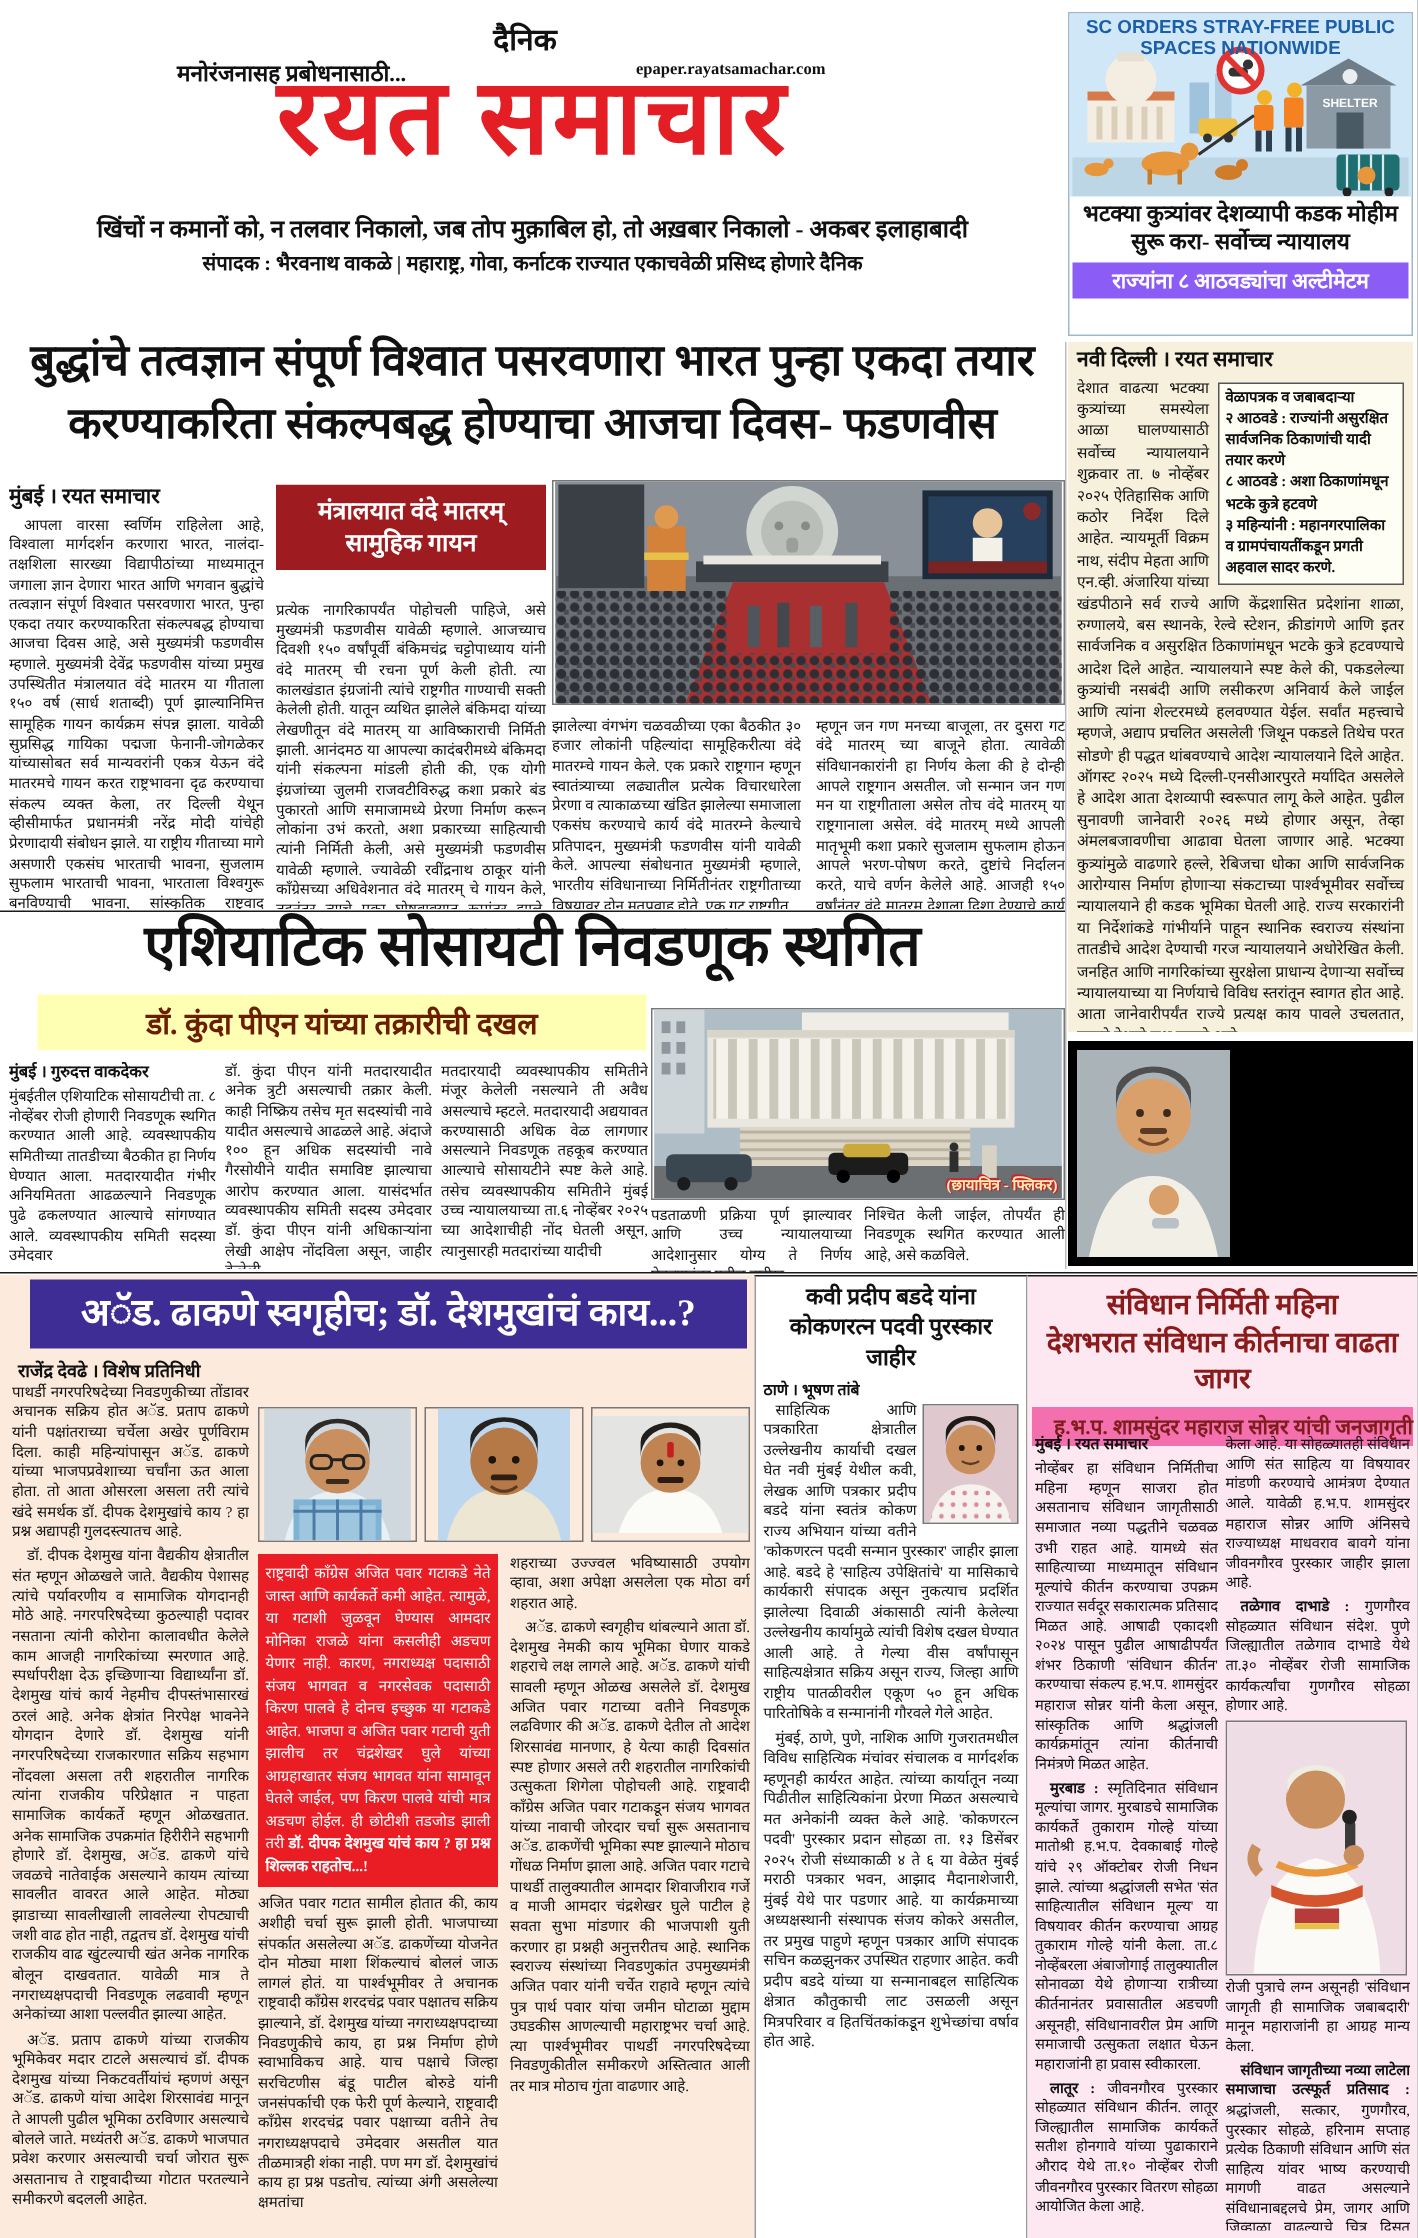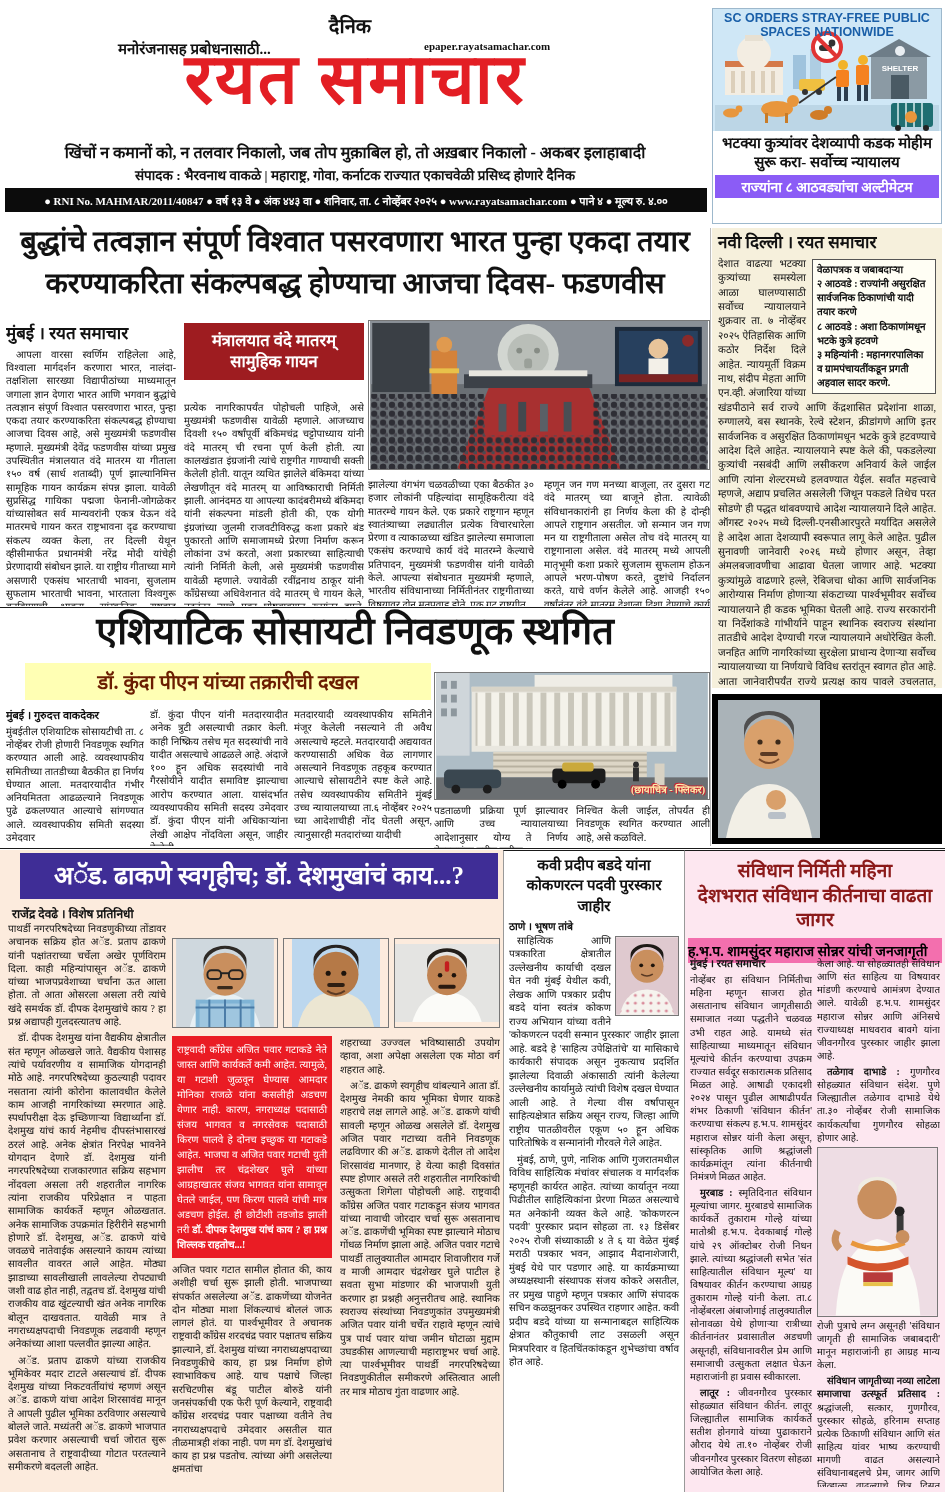--- a/index.html
+++ b/index.html
@@ -3,21 +3,21 @@
 <meta charset="utf-8">
 <style>
   *{margin:0;padding:0;box-sizing:border-box}
   html,body{background:#9a9a9a}
   .page{position:relative;width:945px;height:1492px;margin:0 auto;background:#fff;
         font-family:"Liberation Serif","DejaVu Sans",serif;color:#111;overflow:hidden}
   .abs{position:absolute}
   .b{font-weight:bold}
   .col{position:absolute;font-size:10px;line-height:1.33;text-align:justify;overflow:hidden}
   .col p{margin:0 0 3px 0;text-indent:10px}
-  .byline{font-weight:bold;font-size:17px;text-indent:0 !important;margin-bottom:2px}
+  .byline{font-weight:bold;font-size:14px;text-indent:0 !important;margin-bottom:2px}
   .runin{font-weight:bold}
   .hr{position:absolute;border-top:1.6px solid #1a1a1a}
   .vr{position:absolute;border-left:1px solid #bbb}
   
   .mh-kicker{left:118px;top:38px;font-size:15px;font-weight:bold}
   .mh-dainik{left:290px;top:12px;width:120px;text-align:center;font-size:20px;font-weight:bold}
   .mh-site{left:424px;top:40px;font-size:11px;font-weight:bold}
   .mh-title{left:0;top:42px;width:710px;text-align:center;font-size:70px;line-height:1.08;
             font-weight:bold;color:#e31e24;letter-spacing:2px}
   .mh-motto{left:0;top:141px;width:710px;text-align:center;font-size:16px;font-weight:bold}
@@ -61,36 +61,35 @@
   .dhk-photos .ph{flex:1;height:90px}
   .redbox{background:#ea1c24;color:#fff;padding:6px 5px;font-size:10px;line-height:1.5;margin-bottom:5px;text-align:justify}
   .badde{left:503px;top:850px;width:182px;height:642px;background:#fff;border-left:1px solid #999;
          border-right:1px solid #999;padding:4px 5px;overflow:hidden;border-top:1.6px solid #1a1a1a}
   .badde-hl{text-align:center;font-weight:bold;font-size:15px;line-height:1.35}
   .badde-by{font-weight:bold;font-size:10.5px;margin:3px 0 1px 0}
   .badde-body{font-size:10px;line-height:1.35;text-align:justify}
   .badde-body p{margin-bottom:3px;text-indent:8px}
   .sv{left:685px;top:850px;width:260px;height:642px;background:#fde7f0;overflow:hidden;border-top:1.6px solid #1a1a1a}
   .sv-hl{ text-align:center;font-weight:bold;font-size:19px;line-height:1.3;color:#8b1a1a;margin-top:8px}
-  .sv-strip{margin:5px 3px 0 3px;background:#f36fae;color:#000000;font-weight:bold;font-size:14px;
-            text-align:left;padding:3px 0}
+  .sv-strip{margin:5px 3px 0 3px;background:#f36fae;color:#7f1d1d;font-weight:bold;font-size:14px;
+            text-align:right;padding:3px 0}
   .sv .col{font-size:9.8px;line-height:1.34}
 </style>
 </head>
 <body>
 
 <div class="page">
 
   <div class="abs mh-kicker">मनोरंजनासह प्रबोधनासाठी...</div>
   <div class="abs mh-dainik">दैनिक</div>
   <div class="abs mh-site">epaper.rayatsamachar.com</div>
   <div class="abs mh-title">रयत समाचार</div>
   <div class="abs mh-motto">खिंचों न कमानों को, न तलवार निकालो, जब तोप मुक़ाबिल हो, तो अख़बार निकालो - अकबर इलाहाबादी</div>
   <div class="abs mh-editor">संपादक : भैरवनाथ वाकळे | महाराष्ट्र, गोवा, कर्नाटक राज्यात एकाचवेळी प्रसिध्द होणारे दैनिक</div>
-  <div class="abs mh-bar">● RNI No. MAHMAR/2011/40847 ● वर्ष १३ वे ● अंक ४४३ वा ● शनिवार, ता. ८ नोव्हेंबर २०२५ ● www.rayatsamachar.com ● पाने ४ ● मूल्य रु. ४.००</div>
 
   <div class="abs scbox">
     <div class="sc-illus">
       <div class="sc-head">SC ORDERS STRAY-FREE PUBLIC SPACES NATIONWIDE</div>
       <svg viewBox="0 0 224 104" width="228" height="104" style="position:absolute;left:0;top:18px">
         <rect width="224" height="86" fill="#cfe7f6"></rect>
           <rect y="78" width="224" height="26" fill="#bcd6e6"></rect>
         <rect x="78" y="28" width="13" height="34" fill="#9fc3dd"></rect>
           <rect x="95" y="22" width="11" height="40" fill="#aecde2"></rect>
         <rect x="10" y="34" width="58" height="34" fill="#f3ede2"></rect>

